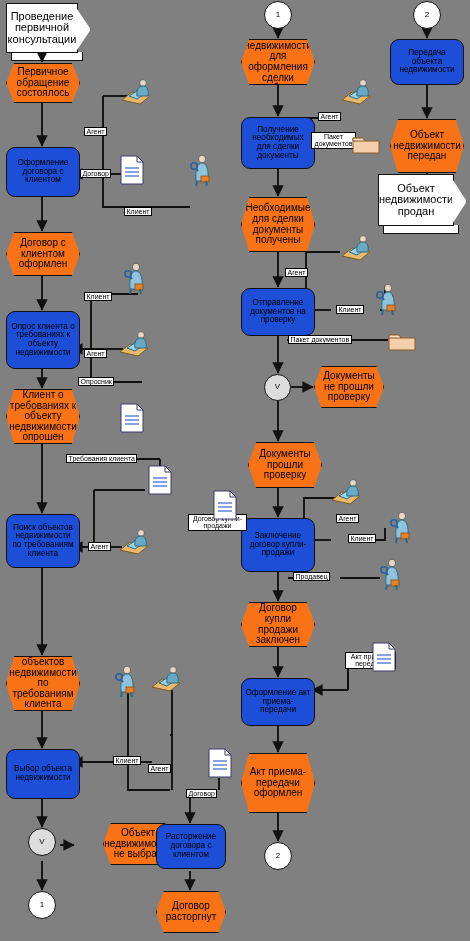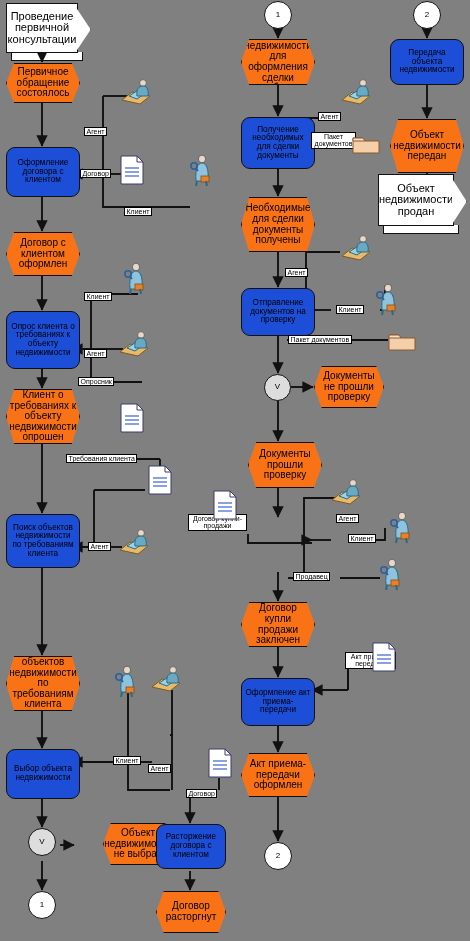--- a/index.html
+++ b/index.html
@@ -247,30 +247,33 @@
   </div>
 
   <div class="node event" style="left:314px;top:366px;width:70px;height:42px;">
     <span>Документы не прошли проверку</span>
   </div>
 
   <div class="node event" style="left:248px;top:442px;width:74px;height:46px;">
     <span>Документы прошли проверку</span>
   </div>
 
+  <div class="node function" style="left:241px;top:518px;width:74px;height:54px;">
+    <span>Заключение договор купли-продажи</span>
+  </div>
 
   <div class="node event" style="left:241px;top:602px;width:74px;height:45px;">
     <span>Договор купли продажи заключен</span>
   </div>
 
   <div class="node function" style="left:241px;top:678px;width:74px;height:48px;">
     <span>Оформление акт приема-передачи</span>
   </div>
 
-  <div class="node event" style="left:241px;top:753px;width:74px;height:44px;justify-content:center;">
+  <div class="node event" style="left:241px;top:753px;width:74px;height:60px;justify-content:center;">
     <span>Акт приема-передачи оформлен</span>
   </div>
 
   <div class="node connector" style="left:264px;top:842px;width:28px;height:28px;">
     <span>2</span>
   </div>
 
   <div class="node connector" style="left:413px;top:1px;width:28px;height:28px;">
     <span>2</span>
   </div>

